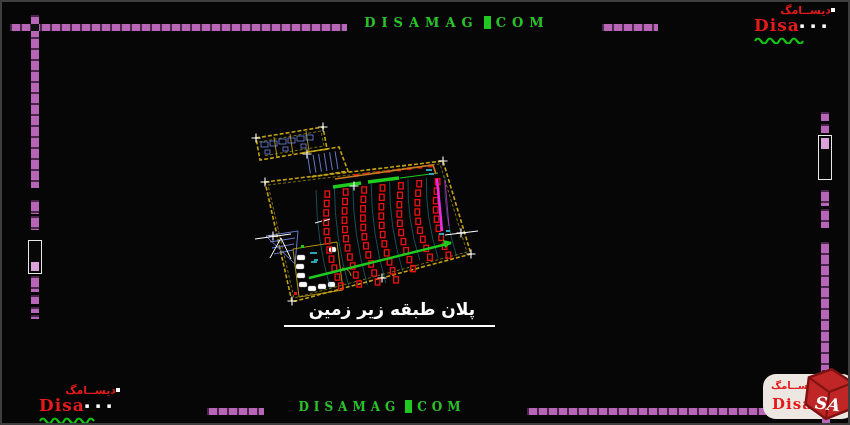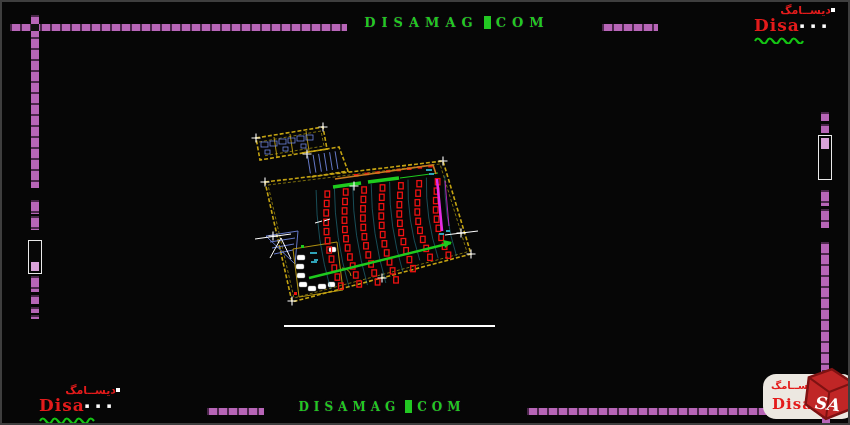--- a/index.html
+++ b/index.html
@@ -323,15 +323,16 @@
       <use href="#plusdef" transform="translate(352,184)"></use>
       <use href="#plusdef" transform="translate(254,136)"></use>
       <use href="#plusdef" transform="translate(321,125)"></use>
       <use href="#plusdef" transform="translate(305,152)"></use>
       <use href="#plusdef" transform="translate(380,276)"></use>
       <use href="#plusdef" transform="translate(271,234)"></use>
       <use href="#plusdef" transform="translate(459,231)"></use>
     </g>
   </svg>
 
+  <div class="caption" style="left:266px;top:297px;width:248px">پلان طبقه زیر زمین</div>
   <div class="cap-line" style="left:282px;top:323px;width:211px"></div>
 
 </div>
 
 </body></html>

